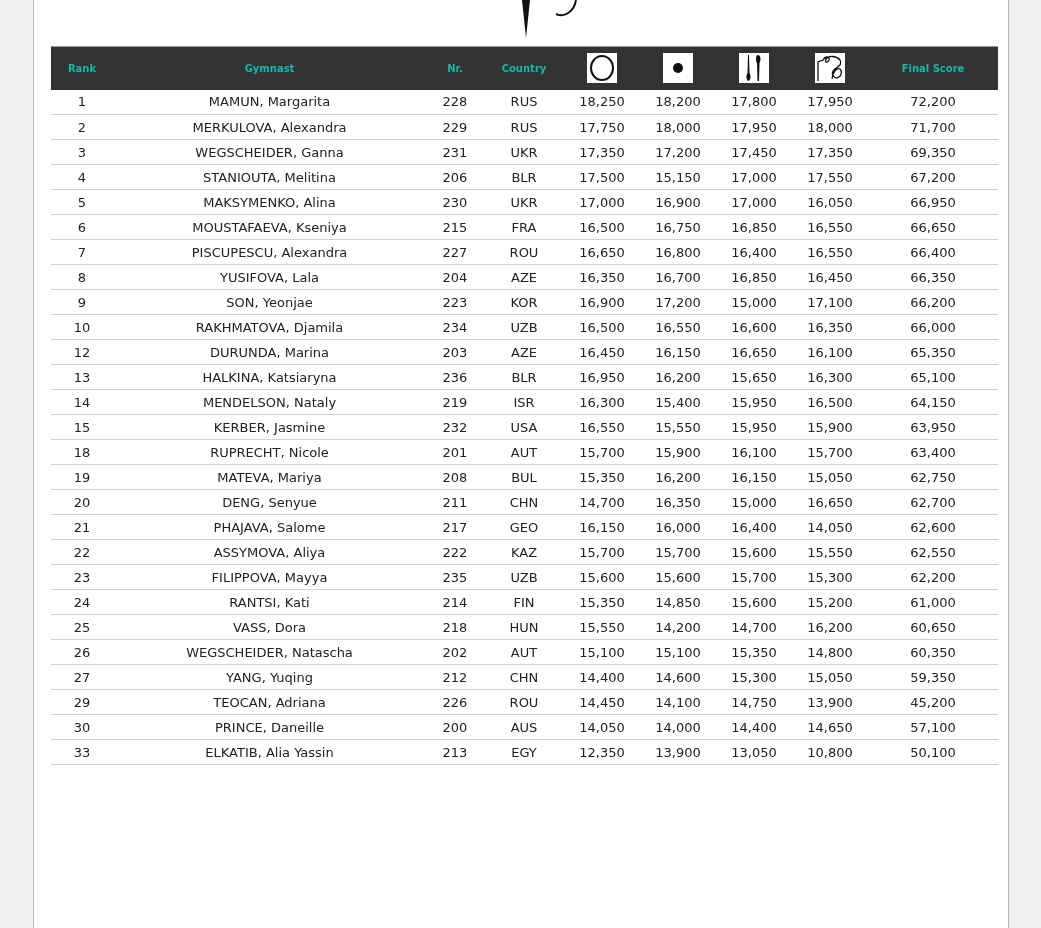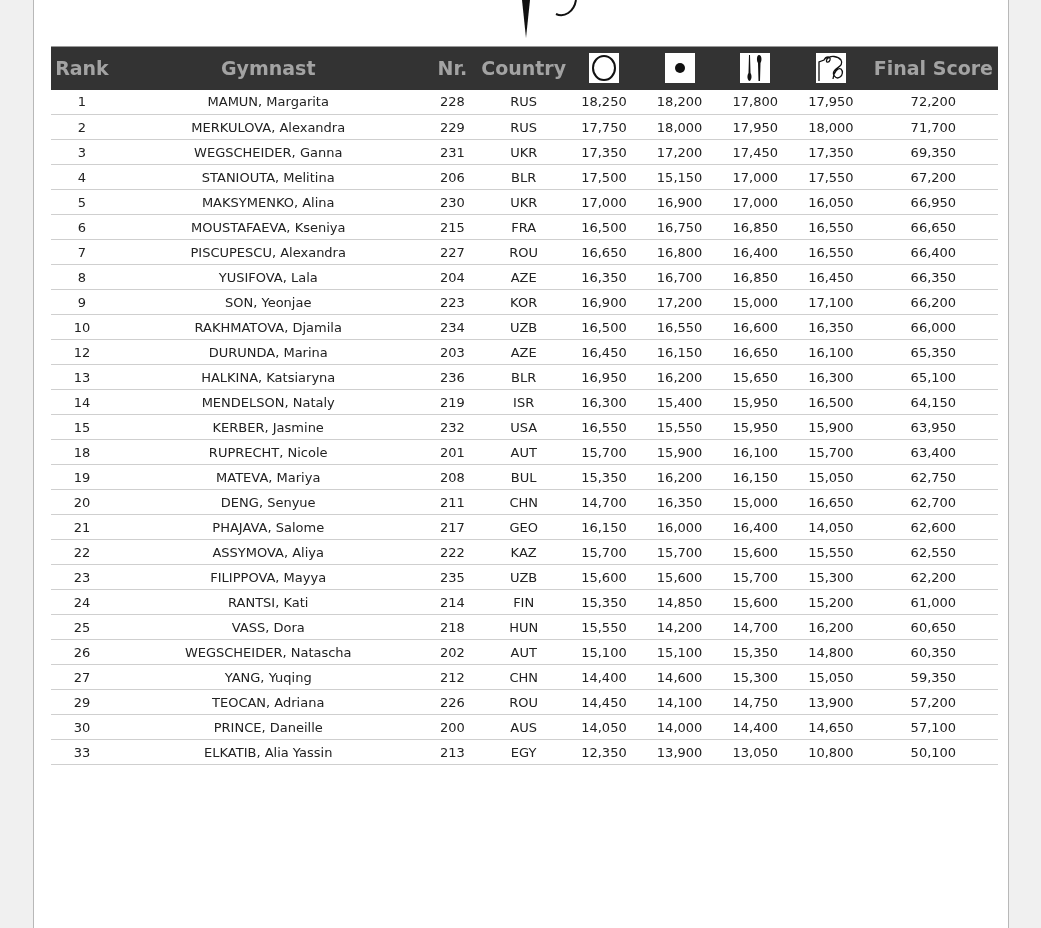--- a/index.html
+++ b/index.html
@@ -14,21 +14,21 @@
     background:#ffffff;
     border-left:1px solid #b8b8b8; border-right:1px solid #b8b8b8;
   }
   .logo-fragment { position:absolute; left:452px; top:0; width:100px; height:40px; }
   table.results {
     position:absolute; left:17px; top:46px; width:947px;
     border-collapse:collapse; font-size:13px; color:#222;
   }
   table.results thead tr { background:#333333; height:43px; }
   table.results th {
-    color:#a3a3a3; font-weight:bold; font-size:19px; padding:0;
+    color:#14b8a6; font-weight:bold; font-size:10px; padding:0;
     border-top:1px solid #999;
   }
   table.results td {
     height:24px; padding:0; text-align:center;
     border-bottom:1px solid #cfcfcf;
   }
   table.results tbody tr { height:25px; }
   .appicon {
     display:inline-block; width:30px; height:30px; background:#fff; vertical-align:middle;
   }
@@ -366,21 +366,21 @@
         </tr>
         <tr>
           <td>29</td>
           <td>TEOCAN, Adriana</td>
           <td>226</td>
           <td>ROU</td>
           <td>14,450</td>
           <td>14,100</td>
           <td>14,750</td>
           <td>13,900</td>
-          <td>57,200</td>
+          <td>45,200</td>
         </tr>
         <tr>
           <td>30</td>
           <td>PRINCE, Daneille</td>
           <td>200</td>
           <td>AUS</td>
           <td>14,050</td>
           <td>14,000</td>
           <td>14,400</td>
           <td>14,650</td>

